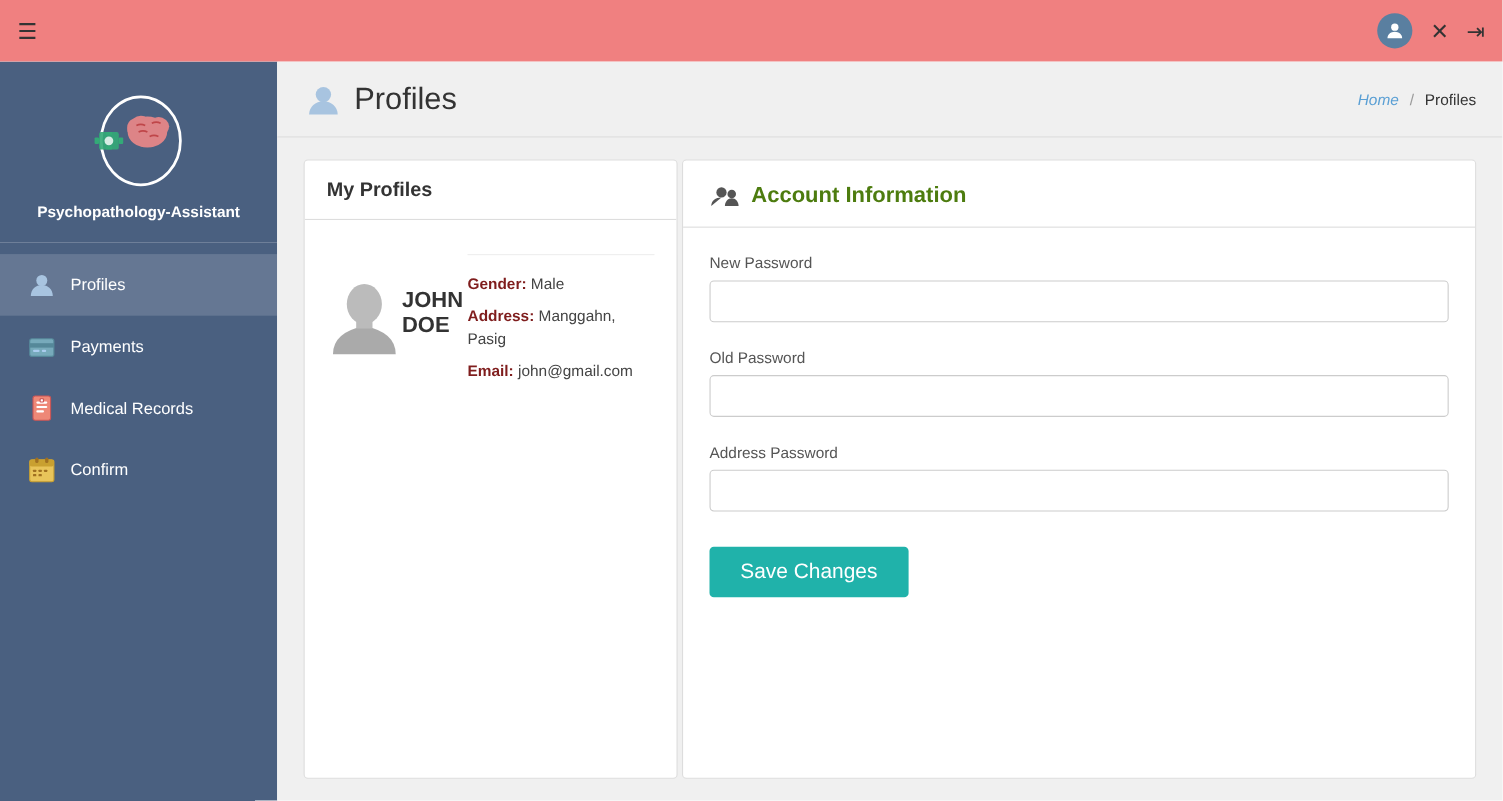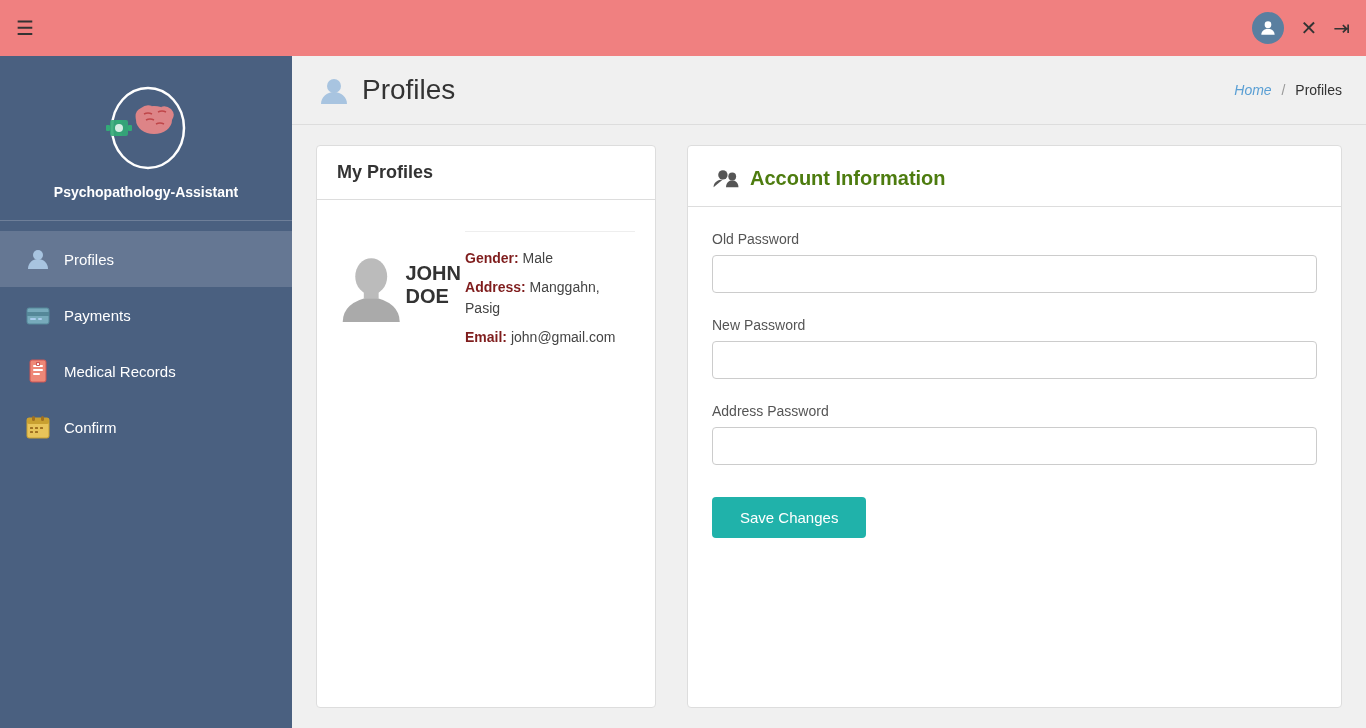--- a/index.html
+++ b/index.html
@@ -19,21 +19,21 @@
     .topbar-right { display: flex; align-items: center; gap: 16px; }
     .hamburger-icon { font-size: 20px; cursor: pointer; color: #333; }
     .topbar-user-icon { width: 32px; height: 32px; background: #5a7fa0; border-radius: 50%; display: flex; align-items: center; justify-content: center; color: white; font-size: 16px; }
     .topbar-expand-icon, .topbar-logout-icon { font-size: 20px; color: #333; cursor: pointer; }
 
     
     .main-layout { display: flex; flex: 1; overflow: hidden; }
 
     
     .sidebar {
-      width: 292px;
+      width: 252px;
       background-color: #4a6080;
       display: flex;
       flex-direction: column;
       align-items: center;
       flex-shrink: 0;
     }
     .sidebar-logo-area {
       display: flex;
       flex-direction: column;
       align-items: center;
@@ -83,21 +83,21 @@
     .page-title { font-size: 28px; font-weight: normal; color: #333; }
     .breadcrumb { font-size: 14px; color: #666; }
     .breadcrumb a { color: #5a9fd4; text-decoration: none; font-style: italic; }
     .breadcrumb-sep { margin: 0 6px; color: #999; }
     .breadcrumb-current { color: #333; }
 
     
     .main-content {
       padding: 20px 24px;
       display: flex;
-      gap: 31px;
+      gap: 4px;
       flex: 1;
     }
 
     
     .profile-card {
       background: white;
       border: 1px solid #ddd;
       border-radius: 4px;
       width: 340px;
       flex-shrink: 0;
@@ -158,21 +158,21 @@
       border-radius: 4px;
       font-size: 14px;
       outline: none;
     }
     .save-btn {
       background-color: #20b2aa;
       color: white;
       border: none;
       padding: 12px 28px;
       border-radius: 4px;
-      font-size: 15px;
+      font-size: 19px;
       cursor: pointer;
       margin-top: 8px;
     }
   </style>
 </head>
 <body>
 
 <div class="topbar">
   <div class="topbar-left">
     <span class="hamburger-icon">☰</span>
@@ -323,25 +323,25 @@
           <svg width="28" height="24" viewBox="0 0 36 28">
             <circle cx="14" cy="10" r="6" fill="#555"></circle>
             <path d="M2 26c0-6 5-10 12-10" fill="#555"></path>
             <circle cx="26" cy="12" r="5" fill="#555"></circle>
             <path d="M18 26c0-5 3.5-9 8-9s8 4 8 9" fill="#555"></path>
           </svg>
           <span>Account Information</span>
         </div>
         <div class="account-card-body">
           <div class="form-group">
-            <label class="form-label">Old Password</label>
+            <label class="form-label">New Password</label>
             <input type="password" class="form-input" style="">
           </div>
           <div class="form-group">
-            <label class="form-label">New Password</label>
+            <label class="form-label">Old Password</label>
             <input type="password" class="form-input" style="">
           </div>
           <div class="form-group">
             <label class="form-label">Address Password</label>
             <input type="password" class="form-input" style="">
           </div>
           <button class="save-btn">Save Changes</button>
         </div>
       </div>
     </div>

